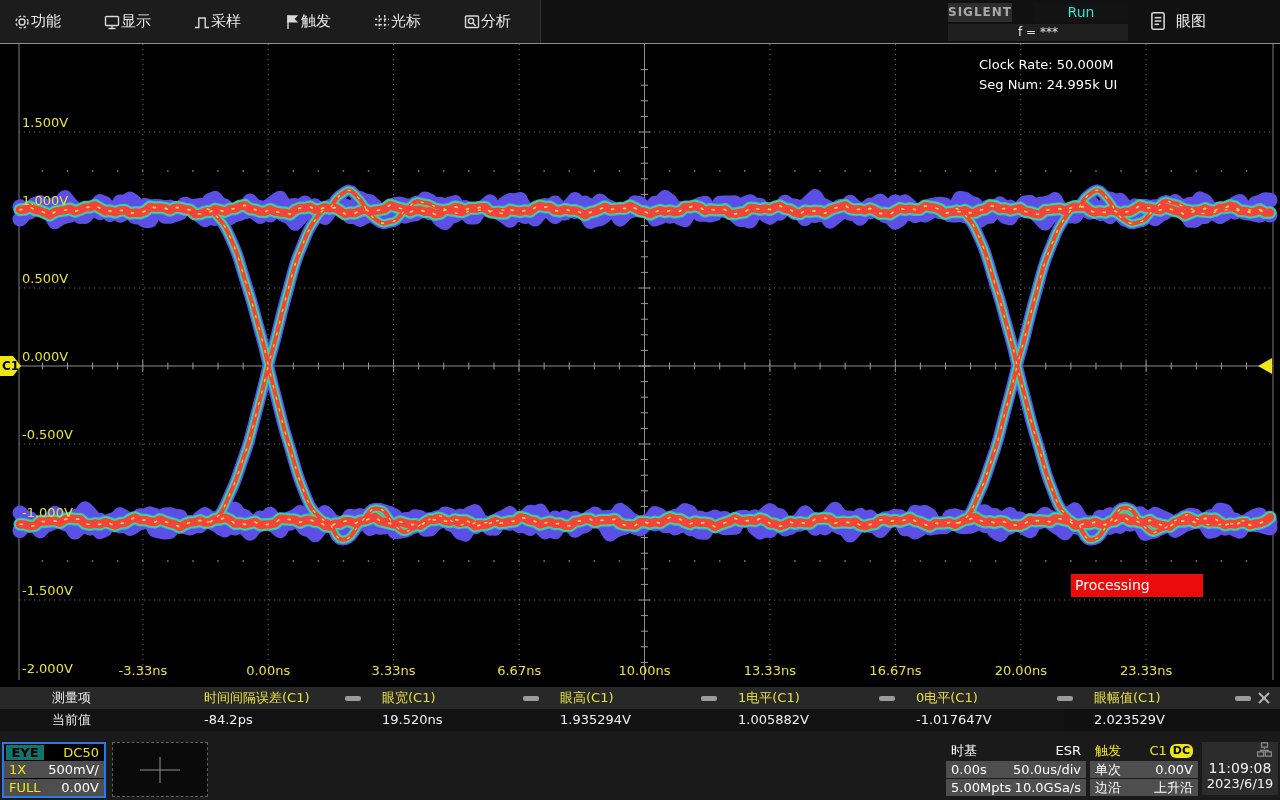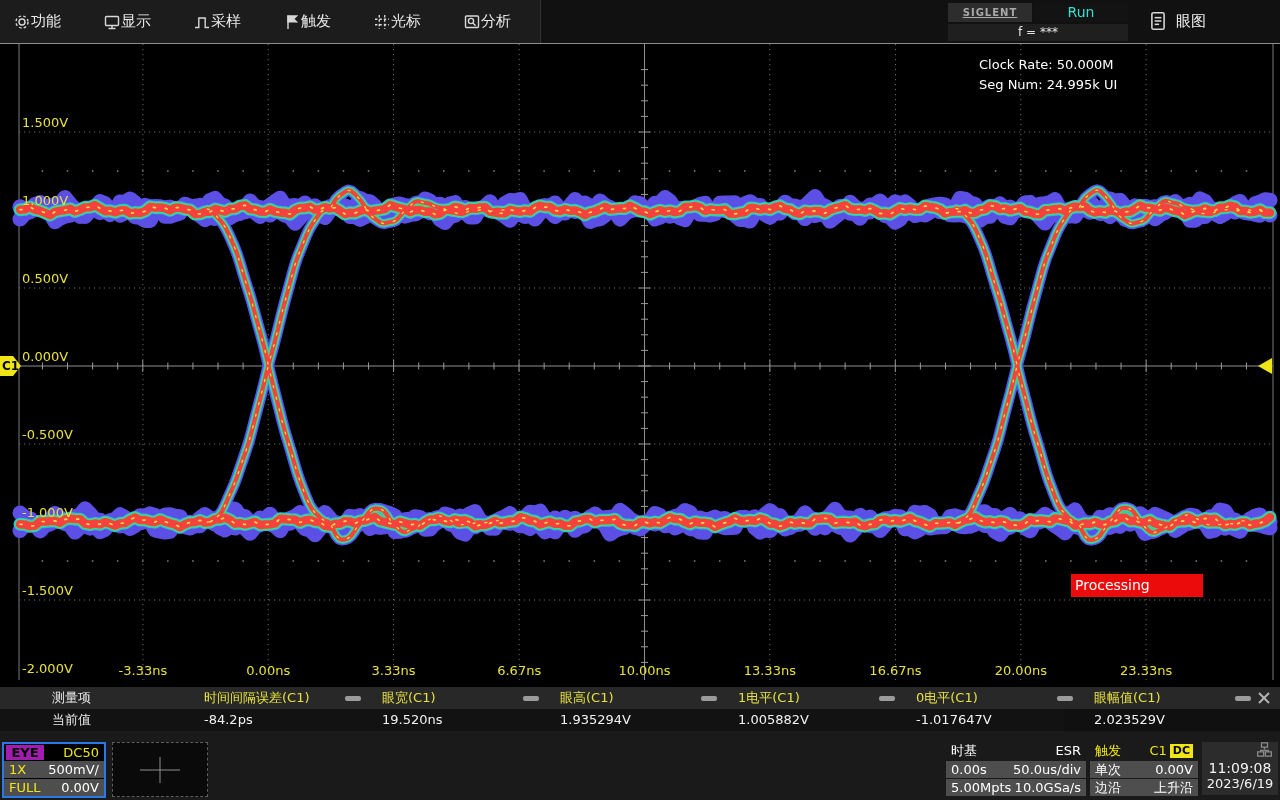--- a/index.html
+++ b/index.html
@@ -5,22 +5,22 @@
   html,body{margin:0;padding:0;background:#000;}
   body{width:1280px;height:800px;position:relative;overflow:hidden;
        font-family:"DejaVu Sans","Liberation Sans",sans-serif;color:#eee;-webkit-font-smoothing:antialiased;}
   .abs{position:absolute;}
   
   #topbar{left:0;top:0;width:1280px;height:43px;background:#111;border-bottom:1px solid #8d8d8d;z-index:5;}
   .menu-btn{position:absolute;top:0;height:43px;width:90px;background:#1c1c1c;border-right:1px solid #313131;
             display:flex;align-items:center;cursor:default;}
   .menu-btn .micon{margin-left:13px;width:18px;height:18px;display:inline-block;}
   .menu-btn .mlabel{font-size:15px;color:#e9e9e9;}
-  #brand-logo{left:948px;top:3px;width:84px;height:19px;background:#2d2d2d;color:#a9a9a9;
-              font-weight:bold;font-size:10px;letter-spacing:1px;text-align:center;line-height:19px;text-decoration:underline;}
+  #brand-logo{left:948px;top:3px;width:64px;height:19px;background:#2d2d2d;color:#a9a9a9;
+              font-weight:bold;font-size:12px;letter-spacing:1px;text-align:center;line-height:19px;}
   #run-state{left:1034px;top:3px;width:94px;height:19px;background:#131313;color:#35e1cf;
              font-size:14px;text-align:center;line-height:19px;}
   #freq-readout{left:948px;top:24px;width:180px;height:17px;background:#1f1f1f;color:#e6e6e6;
                 font-size:12px;text-align:center;line-height:17px;}
   #app-icon{left:1148px;top:11px;width:20px;height:20px;}
   #app-name{left:1176px;top:12px;font-size:15px;color:#f2f2f2;}
   
   #plot-svg{left:0;top:0;z-index:1;}
   .ovl{z-index:2;}
   #clock-rate,#seg-num{left:979px;color:#fff;font-size:13px;}
@@ -43,29 +43,29 @@
   .mt-col-value{position:absolute;top:0;line-height:22px;color:#f2f2f2;}
   .mt-minus{position:absolute;top:9px;width:16px;height:5px;background:#9b9b9b;border-radius:2px;}
   #mt-close{position:absolute;left:1256px;top:3px;width:16px;height:16px;}
   
   #botbar{left:0;top:731px;width:1280px;height:69px;background:#1a1a1a;z-index:4;font-size:13px;}
   .panel-row{position:relative;height:17px;line-height:17px;}
   .rowgray{background:#4e4e4e;margin-top:1px;}
   .pl{position:absolute;left:5px;} .pr{position:absolute;right:5px;}
   .ytx{color:#f0e616;} .wtx{color:#fff;}
   #ch-panel{left:2px;top:11px;width:100px;height:52px;border:2px solid #2979e8;background:#000;}
-  #eye-badge{position:absolute;left:2px;top:1px;width:38px;height:15px;background:#a21caf;color:#000;
+  #eye-badge{position:absolute;left:2px;top:1px;width:38px;height:15px;background:#0f766e;color:#000;
              font-weight:bold;text-align:center;line-height:15px;}
   #zoom-box{left:112px;top:11px;width:94px;height:53px;border:1px dashed #5e5e5e;background:#0a0a0a;
             display:flex;align-items:center;justify-content:center;}
   #tb-panel{left:946px;top:11px;width:140px;height:53px;}
   #trg-panel{left:1090px;top:11px;width:108px;height:53px;}
   #dt-panel{left:1202px;top:11px;width:76px;height:53px;background:#2c2c2c;text-align:center;}
   #dc-badge{display:inline-block;background:#f0e616;color:#000;font-weight:bold;font-size:11px;
-            line-height:14px;padding:0 3px;border-radius:0;margin-left:3px;vertical-align:1px;}
+            line-height:14px;padding:0 3px;border-radius:6px;margin-left:3px;vertical-align:1px;}
   #dt-time{margin-top:2px;font-size:14px;color:#f2f2f2;}
   #dt-date{font-size:13px;color:#f2f2f2;}
   #lan-wrap{height:16px;text-align:right;padding-right:6px;}
 </style>
 </head>
 <body>
 
 <svg id="plot-svg" class="abs" width="1280" height="800" viewBox="0 0 1280 800">
     <line x1="19" y1="132" x2="1273" y2="132" stroke="#6a6a6a" stroke-width="1" stroke-dasharray="1.2 3.8"></line>
     <line x1="19" y1="210" x2="1273" y2="210" stroke="#6a6a6a" stroke-width="1" stroke-dasharray="1.2 3.8"></line>

